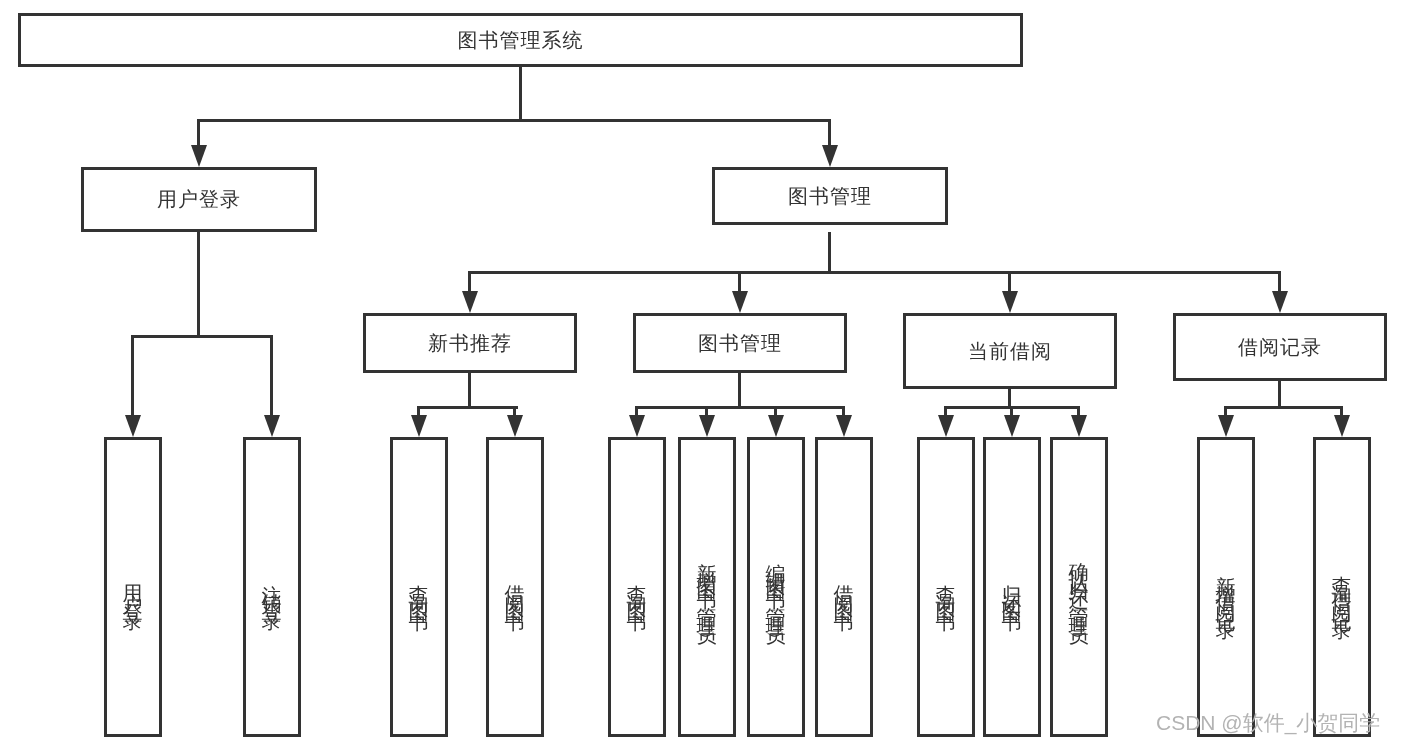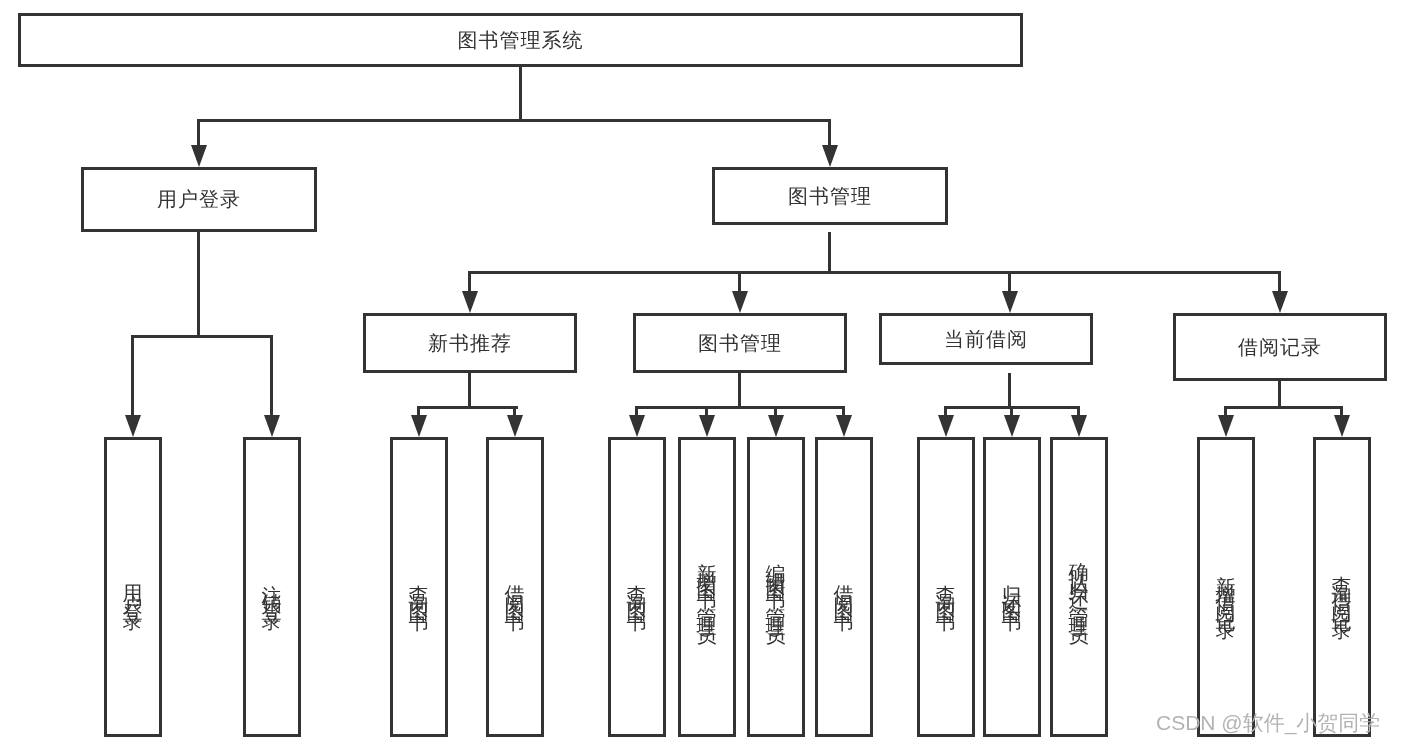--- a/index.html
+++ b/index.html
@@ -98,21 +98,21 @@
   </div>
 
   <div class="box" style="left:363px;top:313px;width:214px;height:60px">
     <span>新书推荐</span>
   </div>
 
   <div class="box" style="left:633px;top:313px;width:214px;height:60px">
     <span>图书管理</span>
   </div>
 
-  <div class="box" style="left:879px;top:313px;width:214px;height:52px">
+  <div class="box" style="left:903px;top:313px;width:214px;height:76px">
     <span>当前借阅</span>
   </div>
 
   <div class="box" style="left:1173px;top:313px;width:214px;height:68px">
     <span>借阅记录</span>
   </div>
 
   <div class="leaf" style="left:104px">
     <span>用户登录</span>
   </div>

